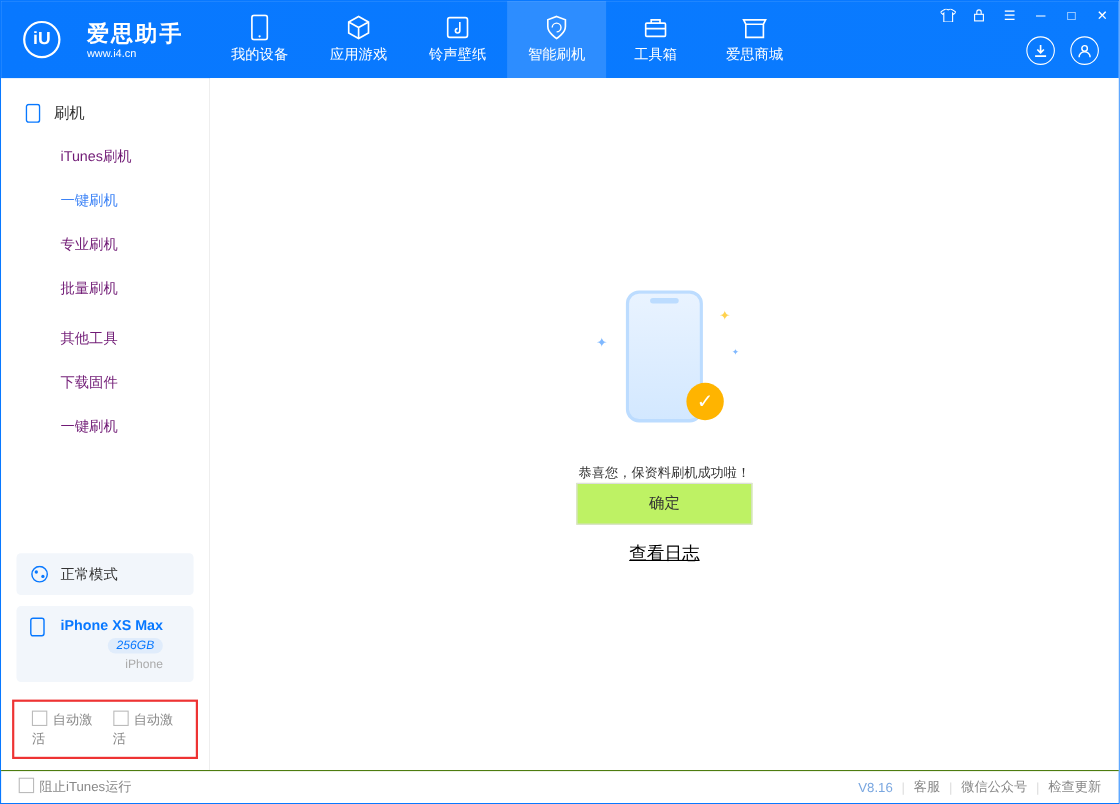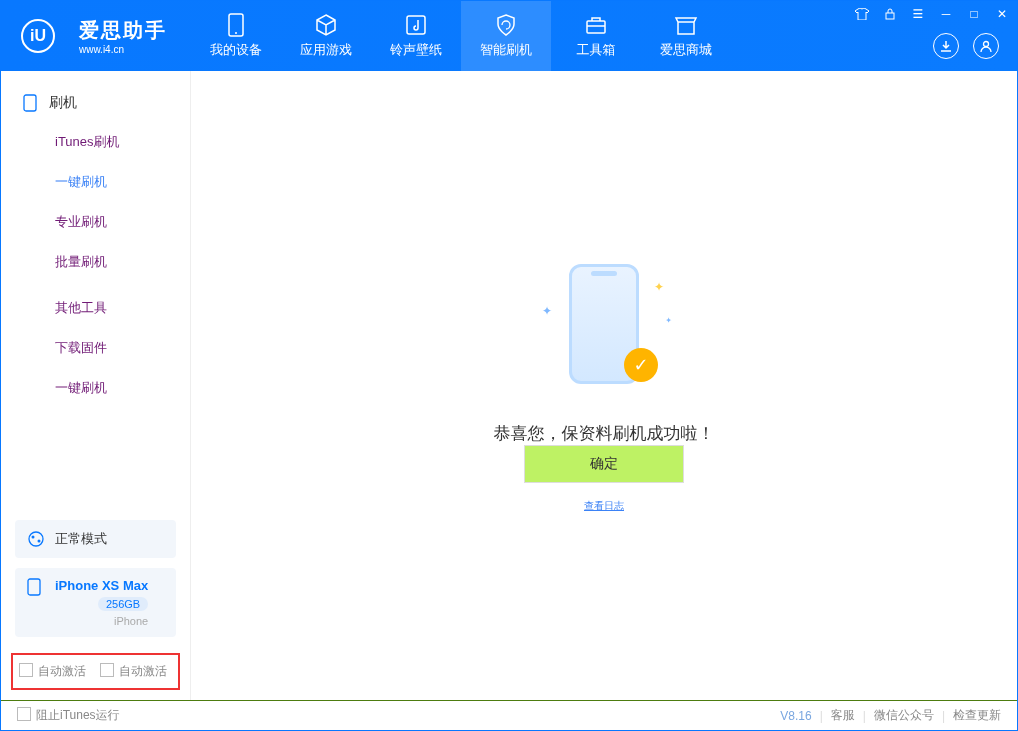--- a/index.html
+++ b/index.html
@@ -23,37 +23,37 @@
 .sidebar-scroll { flex: 1; padding-top: 13px; }
 .sb-group { margin-bottom: 6px; }
 .sb-header { display: flex; align-items: center; padding: 10px 22px; color: #333; font-size: 14px; }
 .sb-header svg, .sb-header .ico { margin-right: 12px; }
 .sb-item { padding: 11px 22px 11px 54px; color: #701a75; font-size: 13px; cursor: pointer; }
 .sb-item.active { color: #3b82f6; }
 .sb-device-box { margin: 8px 14px; background: #f2f6fb; border-radius: 4px; padding: 10px 12px; font-size: 13px; color: #333; display: flex; align-items: center; }
 .sb-device-box .dot-icon { width: 18px; height: 18px; margin-right: 10px; display: flex; align-items: center; justify-content: center; }
 .device-info { margin: 2px 14px 10px 14px; background: #f2f6fb; border-radius: 4px; padding: 10px 12px; text-align: right; }
 .device-info .name { color: #0878ff; font-size: 13px; font-weight: bold; }
-.device-info .cap { display: inline-block; background: #e0ecfb; color: #0878ff; font-size: 11px; border-radius: 10px; padding: 1px 8px; margin-top: 4px; }
+.device-info .cap { display: inline-block; background: #e0ecfb; color: #0878ff; font-size: 11px; border-radius: 10px; padding: 1px 8px; margin-top: 4px; font-style: italic; }
 .device-info .sub { color: #aaa; font-size: 11px; margin-top: 3px; }
 .device-info .dev-ico { width: 18px; height: 18px; margin-right: 10px; display: inline-flex; vertical-align: top; }
-.highlight-box { margin: 6px 10px 10px 10px; border: 2px solid #e33; padding: 8px 6px; display: flex; gap: 14px; font-size: 12px; color: #888; }
+.highlight-box { margin: 6px 10px 10px 10px; border: 2px solid #e33; padding: 8px 16px; display: flex; gap: 14px; font-size: 12px; color: #888; }
 .checkbox { width: 14px; height: 14px; border: 1px solid #bbb; display: inline-block; margin-right: 5px; vertical-align: -2px; }
 .main { flex: 1; background: #fff; position: relative; display: flex; flex-direction: column; align-items: center; justify-content: center; }
 .success-ill { width: 140px; height: 140px; position: relative; margin-bottom: 24px; }
 .phone { width: 70px; height: 120px; border: 3px solid #bcdcff; border-radius: 12px; position: absolute; left: 35px; top: 6px; background: linear-gradient(#e9f3ff,#d3e8ff); }
 .phone::before { content: ""; position: absolute; top: 4px; left: 50%; transform: translateX(-50%); width: 26px; height: 5px; background: #bcdcff; border-radius: 3px; }
 .badge { width: 34px; height: 34px; background: #ffb400; border-radius: 50%; position: absolute; right: 16px; bottom: 16px; display: flex; align-items: center; justify-content: center; color: #fff; font-size: 18px; }
 .sparkle { position: absolute; color: #7fb8ff; font-size: 12px; }
 .sparkle.s1 { left: 8px; top: 46px; }
 .sparkle.s2 { right: 10px; top: 22px; color: #ffd24d; }
 .sparkle.s3 { right: 2px; top: 58px; font-size: 8px; }
-.success-text { font-size: 17px; color: #333; }
+.success-text { font-size: 12px; color: #333; }
 .ok-btn { width: 160px; height: 38px; border: 1px solid #ddd; background: #bef264; font-size: 14px; color: #333; cursor: pointer; margin-bottom: 16px; }
-.view-log { color: #3b82f6; font-size: 10px; text-decoration: underline; cursor: pointer; }
+.view-log { color: #000000; font-size: 16px; text-decoration: underline; cursor: pointer; }
 .statusbar { height: 30px; border-top: 1px solid #4d7c0f; display: flex; align-items: center; padding: 0 16px; font-size: 12px; color: #888; }
 .statusbar .right { margin-left: auto; display: flex; align-items: center; gap: 8px; }
 .statusbar .sep { color: #ddd; }
 .version { color: #7aa7e0; }
 </style>
 </head>
 <body>
 
 <div class="window">
 

